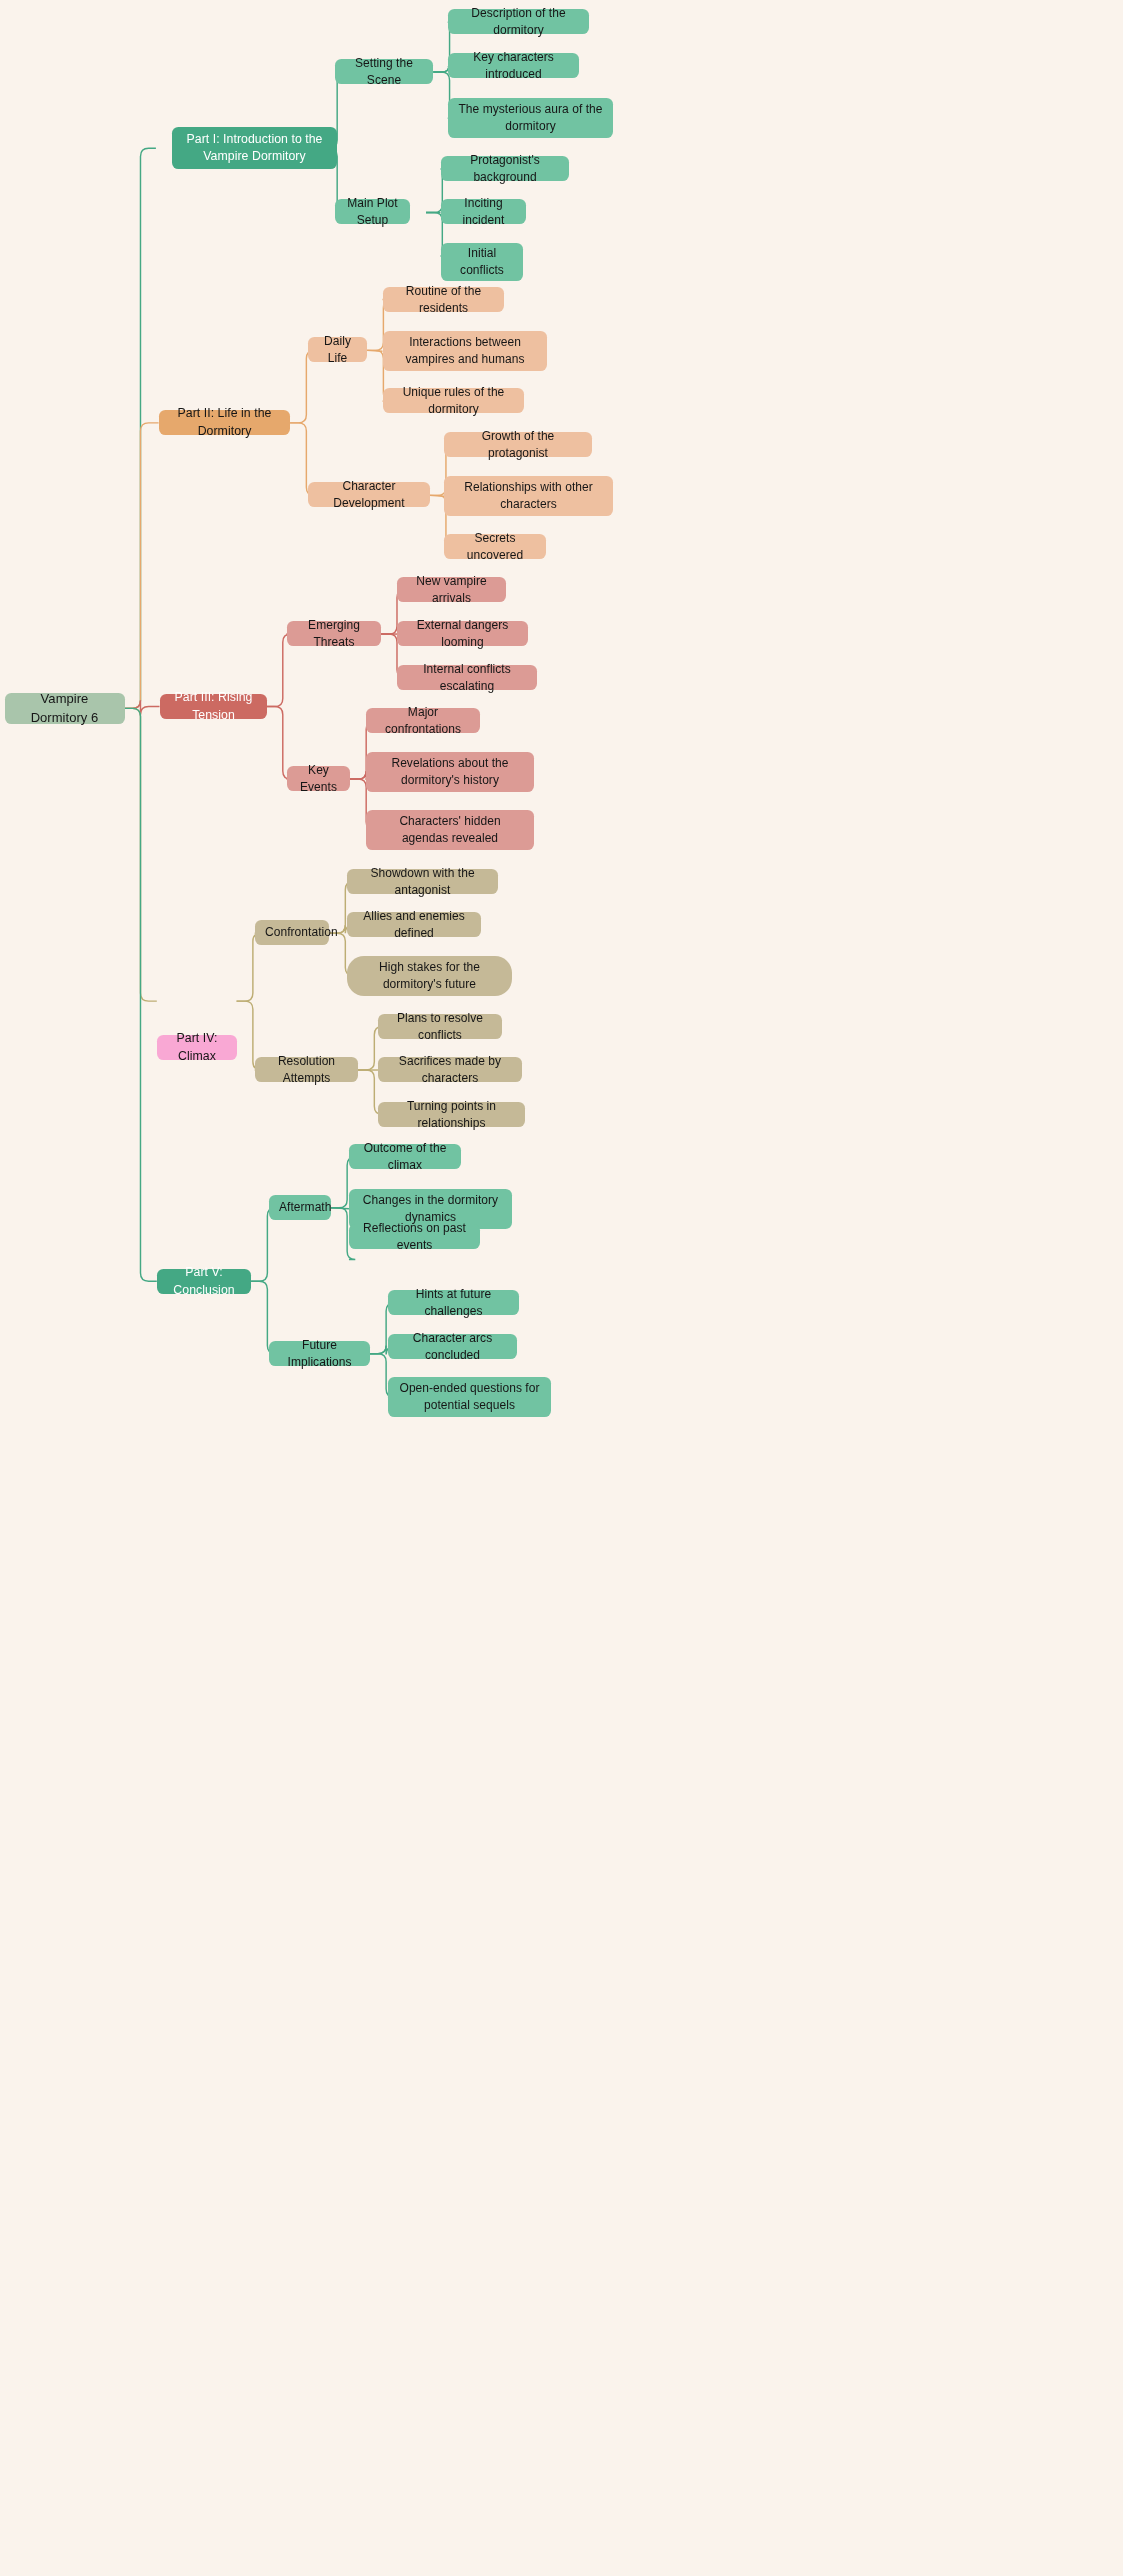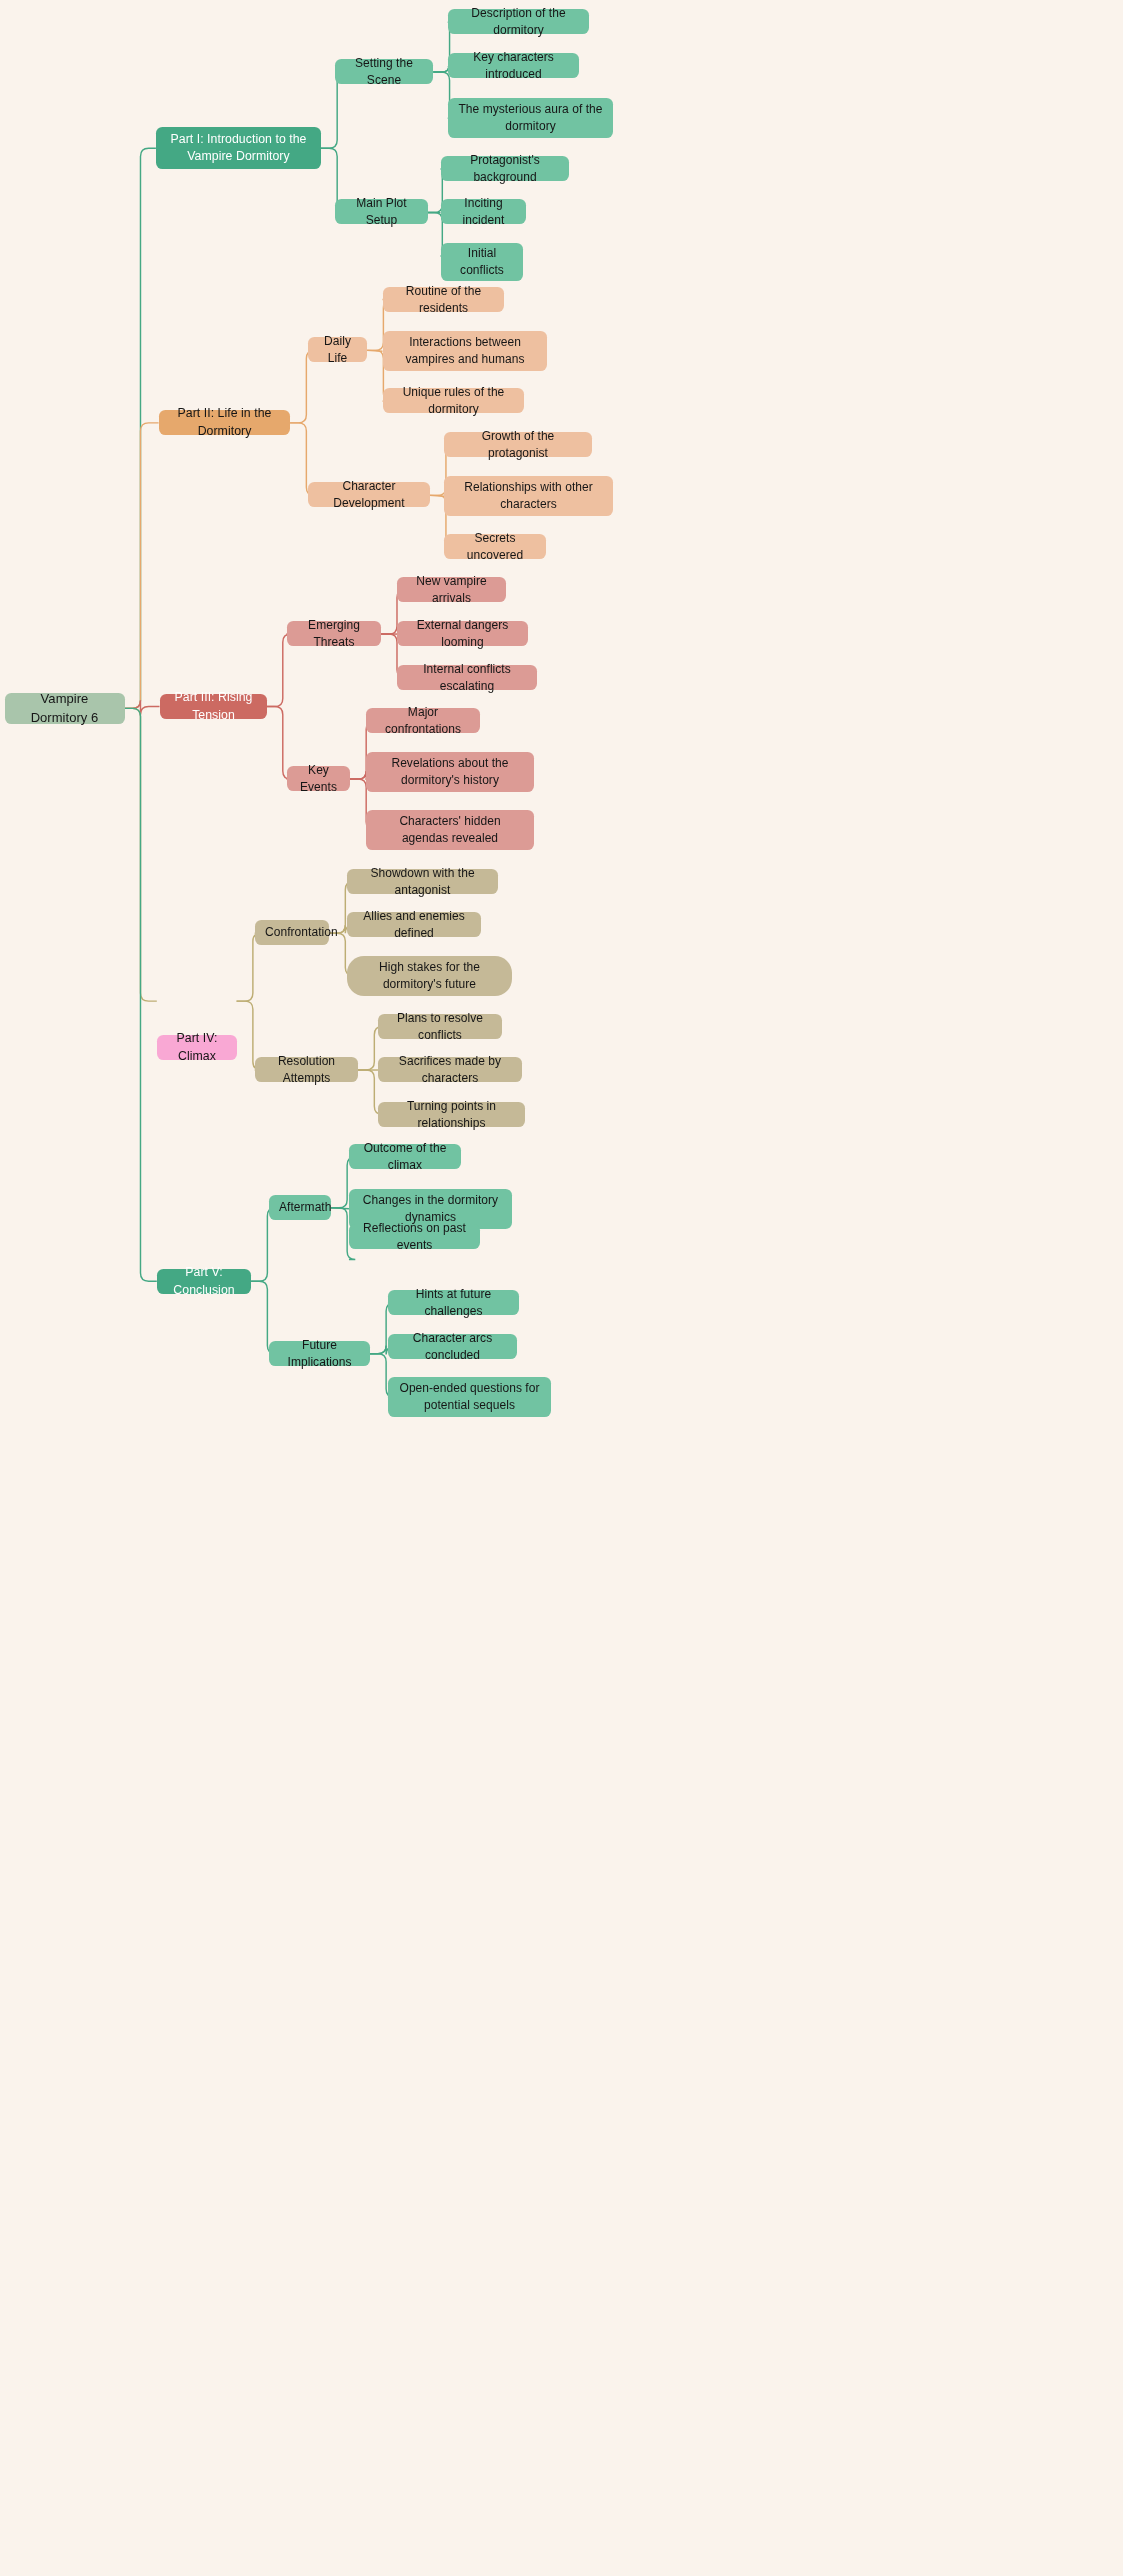--- a/index.html
+++ b/index.html
@@ -101,36 +101,36 @@
       <path d="M 365 1332 L 385 1333" fill="none" stroke="#44a884" stroke-width="1.6"></path>
       <path d="M 365 1332 H 374 Q 383 1332 383 1341 V 1380 Q 383 1389 392 1389 H 385" fill="none" stroke="#44a884" stroke-width="1.6"></path>
       <path d="M 277 1413 H 286 Q 295 1413 295 1422 V 1484 Q 295 1493 304 1493 H 297" fill="none" stroke="#44a884" stroke-width="1.6"></path>
       <path d="M 408 1493 H 417 Q 426 1493 426 1484 V 1446 Q 426 1437 435 1437 H 428" fill="none" stroke="#44a884" stroke-width="1.6"></path>
       <path d="M 408 1493 H 417 Q 426 1493 426 1484 V 1494 Q 426 1485 435 1485 H 428" fill="none" stroke="#44a884" stroke-width="1.6"></path>
       <path d="M 408 1493 H 417 Q 426 1493 426 1502 V 1532 Q 426 1541 435 1541 H 428" fill="none" stroke="#44a884" stroke-width="1.6"></path>
     </svg>
 <div class="node root" style="left: 4.5px; top: 693px; width: 120px; min-height: 31px; height: 31px;">
       <span class="lbl">Vampire Dormitory 6</span>
     </div>
-    <div class="node lvl1 p1-lvl1" style="left: 156px; top: 127px; width: 165px; min-height: 42px; height: 42px;">
+    <div class="node lvl1 p1-lvl1" style="left: 172px; top: 127px; width: 165px; min-height: 42px; height: 42px;">
       <span class="lbl">Part I: Introduction to the Vampire Dormitory</span>
     </div>
     <div class="node p1" style="left: 335px; top: 59px; width: 98px; min-height: 25.4px; height: 25.4px;">
       <span class="lbl">Setting the Scene</span>
     </div>
     <div class="node p1" style="left: 448px; top: 9px; width: 141px; min-height: 25.4px; height: 25.4px;">
       <span class="lbl">Description of the dormitory</span>
     </div>
     <div class="node p1" style="left: 448px; top: 53px; width: 131px; min-height: 25.4px; height: 25.4px;">
       <span class="lbl">Key characters introduced</span>
     </div>
     <div class="node p1" style="left: 448px; top: 98px; width: 165px; min-height: 40px; height: 40px;">
       <span class="lbl">The mysterious aura of the dormitory</span>
     </div>
-    <div class="node p1" style="left: 335px; top: 199px; width: 93px; min-height: 25.4px; height: 25.4px;">
+    <div class="node p1" style="left: 335px; top: 199px; width: 75px; min-height: 25.4px; height: 25.4px;">
       <span class="lbl">Main Plot Setup</span>
     </div>
     <div class="node p1" style="left: 441px; top: 156px; width: 128px; min-height: 25.4px; height: 25.4px;">
       <span class="lbl">Protagonist's background</span>
     </div>
     <div class="node p1" style="left: 441px; top: 199px; width: 85px; min-height: 25.4px; height: 25.4px;">
       <span class="lbl">Inciting incident</span>
     </div>
     <div class="node p1" style="left: 441px; top: 243px; width: 82px; min-height: 25.4px; height: 38px;">
       <span class="lbl">Initial conflicts</span>

